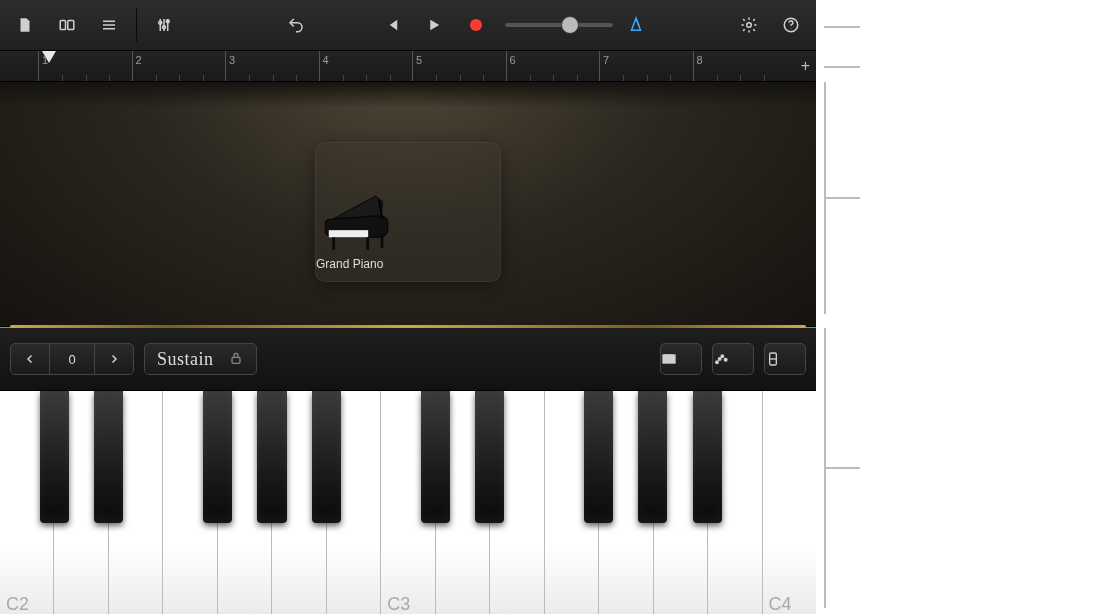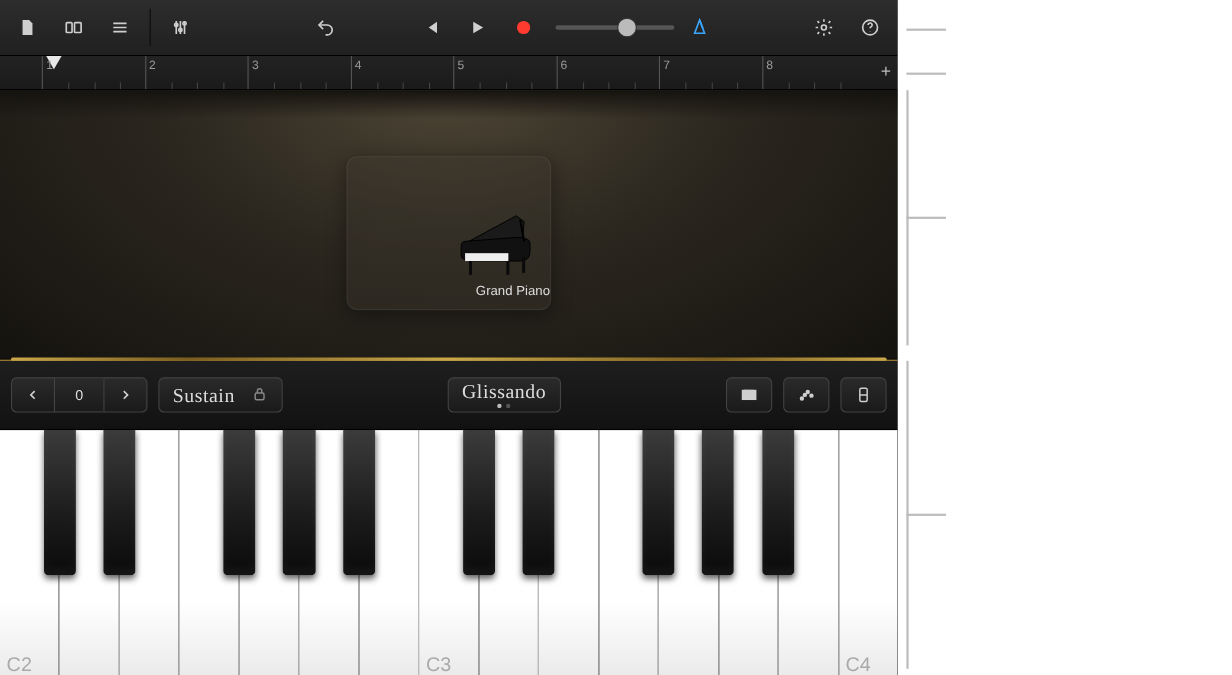--- a/index.html
+++ b/index.html
@@ -24,28 +24,28 @@
   .ruler .add{position:absolute;right:6px;top:6px;color:#bbb;font-size:16px;}
   
   .instrument-area{height:244px;background:radial-gradient(ellipse at 50% 0%, #4d4535 0%, #2b271f 45%, #15130f 100%);position:relative;border-bottom:1px solid #000;}
   .instrument-area::before{
     content:"";position:absolute;left:0;right:0;top:0;height:26px;
     background:linear-gradient(#15130f 0%, rgba(21,19,15,0) 100%);
   }
   .instrument-card{position:absolute;left:50%;top:60px;transform:translateX(-50%);
     width:184px;height:128px;border-radius:10px;background:rgba(60,55,45,.35);
     border:1px solid rgba(255,255,255,.06);box-shadow:0 4px 18px rgba(0,0,0,.4);
-    display:flex;flex-direction:column;align-items:flex-end;justify-content:flex-end;padding-bottom:10px;}
+    display:flex;flex-direction:column;align-items:flex-start;justify-content:flex-end;padding-bottom:10px;}
   .instrument-card .label{color:#ddd;font-size:12px;}
   .piano-glyph{width:90px;height:68px;position:relative;margin-top:8px;}
   
   
   .strip{height:62px;background:linear-gradient(#1e1e1e,#121212);display:flex;align-items:center;padding:0 10px;gap:10px;border-top:1px solid #b08b2e;border-bottom:1px solid #000;position:relative;}
   .strip::before{content:"";position:absolute;left:10px;right:10px;top:-3px;height:3px;background:linear-gradient(90deg,#caa74a,#7b5e1f 20%,#caa74a 50%,#7b5e1f 80%,#caa74a);border-radius:2px;}
-  .pill{height:30px;border:1px solid #444;border-radius:5px;background:linear-gradient(#2a2a2a,#1a1a1a);display:flex;align-items:center;justify-content:center;padding:0 12px;color:#ddd;font-size:13px;}
+  .pill{height:30px;border:1px solid #444;border-radius:5px;background:linear-gradient(#2a2a2a,#1a1a1a);display:flex;align-items:center;justify-content:space-between;padding:0 12px;color:#ddd;font-size:13px;}
   .octave{display:flex;align-items:center;gap:0;}
   .octave .seg{width:38px;height:30px;border:1px solid #444;background:linear-gradient(#2a2a2a,#1a1a1a);display:flex;align-items:center;justify-content:center;}
   .octave .seg:first-child{border-radius:5px 0 0 5px;}
   .octave .seg:last-child{border-radius:0 5px 5px 0;}
   .octave .seg.mid{border-left:none;border-right:none;width:44px;font-size:13px;}
   .script{font-family:"Brush Script MT","Snell Roundhand",cursive;font-size:18px;letter-spacing:.5px;}
   .pill svg{width:16px;height:16px;stroke:#cfcfcf;fill:none;stroke-width:2;}
   .pill.iconOnly{width:40px;padding:0;}
   .strip-spacer{flex:1;}
   .sustain-lock{margin-left:6px;color:#888;}
@@ -255,29 +255,20 @@
       <span class="sustain-lock">
         <svg width="12" height="12" viewBox="0 0 24 24" style="stroke:#888;fill:none;stroke-width:2">
               <rect x="6" y="11" width="12" height="9" rx="2"></rect>
               <path d="M9 11V8a3 3 0 0 1 6 0v3"></path>
             </svg>
       </span>
     </div>
 
     <div class="strip-spacer"></div>
 
-    <div class="pill">
-      <div class="glissando-wrap">
-        <span class="script">Glissando</span>
-        <div class="glissando-dots">
-          <div class="dot on"></div>
-              <div class="dot"></div>
-        </div>
-      </div>
-    </div>
 
     <div class="strip-spacer"></div>
 
 
     <div class="pill iconOnly">
       <svg viewBox="0 0 24 24" width="18" height="18" style="fill:#cfcfcf">
             <rect x="3" y="6" width="18" height="12"></rect>
             <rect x="6" y="6" width="2" height="7" fill="#1a1a1a"></rect>
             <rect x="10" y="6" width="2" height="7" fill="#1a1a1a"></rect>
             <rect x="15" y="6" width="2" height="7" fill="#1a1a1a"></rect>

